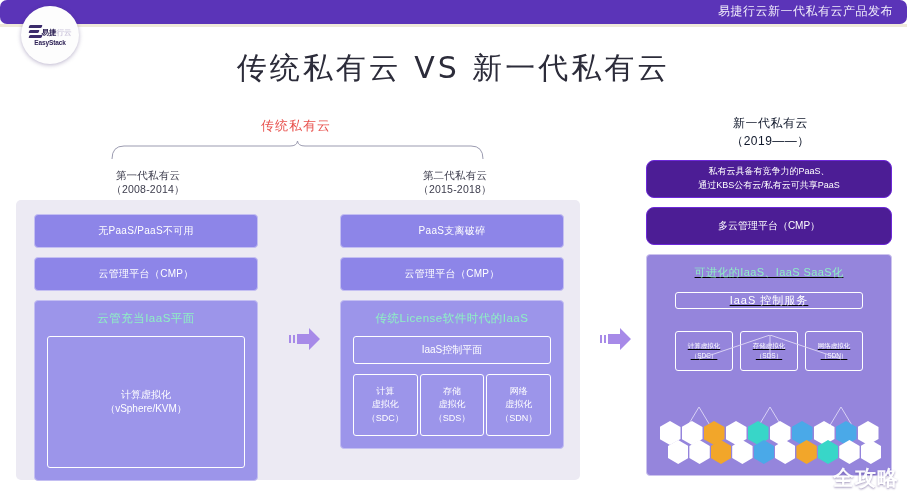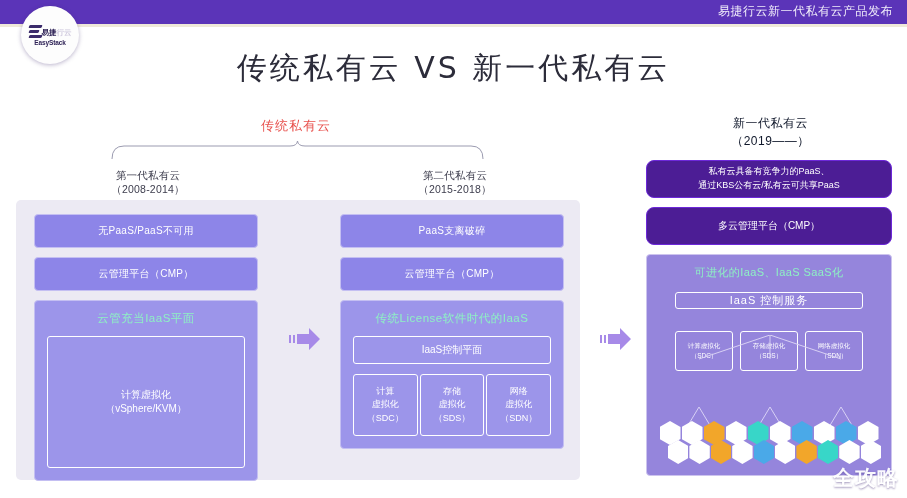--- a/index.html
+++ b/index.html
@@ -8,20 +8,21 @@
     font-family: "Liberation Sans", "DejaVu Sans", sans-serif;
     background: #ffffff;
     overflow: hidden;
   }
   #stage { position: relative; width: 907px; height: 498px; background: #ffffff; }
 
   
   .topbar {
     position: absolute; left: 0; top: 0; width: 907px; height: 24px;
     background: #5b34b8;
+    border-radius: 7px;
   }
   .topbar-title {
     position: absolute; right: 14px; top: 3px;
     font-size: 12px; color: #f0ecfa; letter-spacing: .5px; white-space: nowrap;
   }
   .topbar-rule {
     position: absolute; left: 0; top: 24px; width: 907px; height: 3px;
     background: #efe9d9;
   }
 
@@ -133,21 +134,21 @@
     background: #4c1d95; border: 1px solid #6d28d9; border-radius: 8px;
     color: #ffffff; text-align: center; font-size: 9px; line-height: 1.55;
     display: flex; align-items: center; justify-content: center;
     padding: 4px 6px;
   }
   .r-paas { height: 38px; }
   .r-cmp  { height: 38px; margin-top: 9px; font-size: 10px; }
   .r-main {
     margin-top: 9px; height: 222px;
     background: #9585dc; border: 1px solid #cdc4ee; border-radius: 4px;
-    padding: 10px 28px 10px; position: relative;
+    padding: 10px 28px 10px; position: relative; text-decoration: underline;
   }
   .r-main-title {
     text-align: center; font-size: 11px; color: #8ef0c4; letter-spacing: .4px;
   }
   .r-ctrl {
     margin-top: 12px; height: 17px;
     border: 1px solid #ffffff; border-radius: 3px;
     color: #ffffff; font-size: 11px; letter-spacing: 1px;
     display: flex; align-items: center; justify-content: center;
   }

